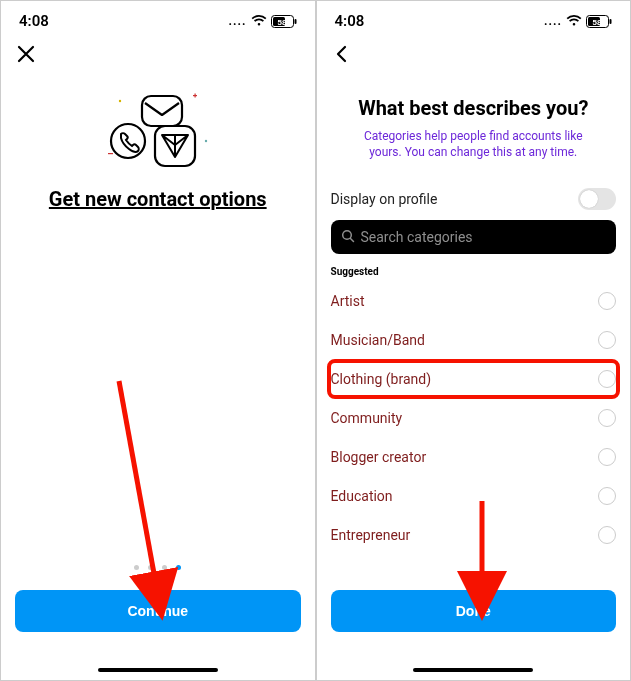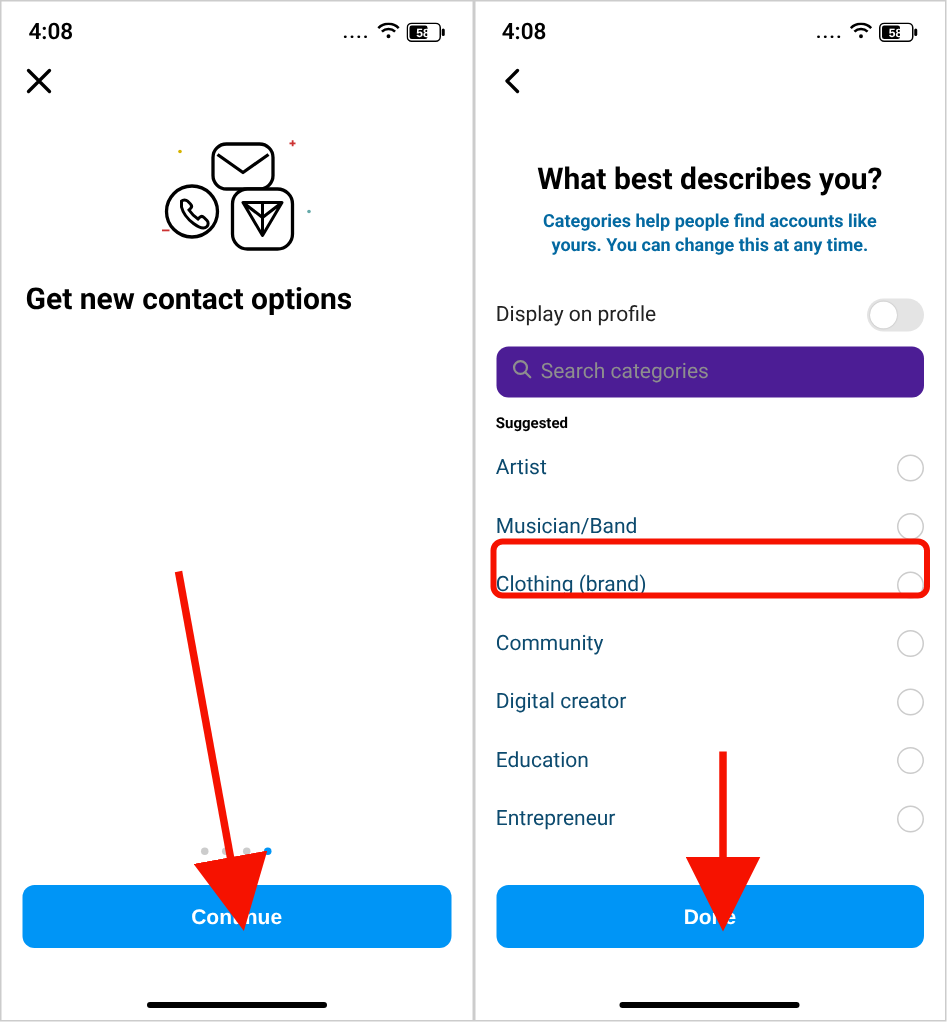--- a/index.html
+++ b/index.html
@@ -35,53 +35,53 @@
   .status-right { display: flex; align-items: center; gap: 4px; font-size: 12px; }
   .dots4 { letter-spacing: 1px; font-weight:700; }
   .wifi-icon svg, .battery-icon svg { display:block; }
 
   
   .nav { height: 34px; display:flex; align-items:center; padding: 0 12px; }
   .nav-icon { width:26px; height:26px; display:flex; align-items:center; justify-content:center; }
 
   
   .left-illus { margin: 20px auto 10px; width:120px; height:80px; position:relative; }
-  .left-title { font-size:20px; font-weight:700; text-align:left; margin: 6px 16px 6px; }
+  .left-title { font-size:20px; font-weight:700; text-align:center; margin: 6px 16px 6px; text-decoration: underline; }
   .left-sub { font-size:12.5px; color:#777; text-align:center; line-height:1.35; padding:0 22px; }
 
   .dots-indicator { position:absolute; bottom:110px; left:0; right:0; display:flex; justify-content:center; gap:9px; }
   .dot { width:5px; height:5px; border-radius:50%; background:#ccc; }
   .dot.active { background:#0095f6; }
 
   .primary-btn {
     position:absolute; left:14px; right:14px; bottom:48px;
     background:#0095f6; color:#fff; border:none; border-radius:8px;
     height:42px; font-size:14px; font-weight:600;
   }
   .home-indicator {
     position:absolute; bottom:8px; left:50%; transform:translateX(-50%);
     width:120px; height:4.5px; background:#000; border-radius:3px;
   }
 
   
-  .right-title { font-size:20px; font-weight:700; text-align:center; margin:36px 20px 8px; }
-  .right-sub { font-size:12px; color:#0369a1; text-align:center; line-height:1.35; padding:0 30px;font-weight:bold; }
+  .right-title { font-size:20px; font-weight:700; text-align:center; margin:25px 20px 8px; }
+  .right-sub { font-size:12px; color:#6d28d9; text-align:center; line-height:1.35; padding:0 30px; }
 
   .disp-row { display:flex; align-items:center; justify-content:space-between; padding:0 14px; margin-top:28px; font-size:14px; color:#222; }
   .toggle { width:38px; height:22px; border-radius:11px; background:#e4e4e4; position:relative; }
   .toggle::after { content:""; position:absolute; left:2px; top:2px; width:18px; height:18px; border-radius:50%; background:#fff; box-shadow:0 0 1px rgba(0,0,0,0.3); }
 
   .search-field {
-    margin:10px 14px 0; background:#4c1d95; border-radius:8px; height:34px;
+    margin:10px 14px 0; background:#000000; border-radius:8px; height:34px;
     display:flex; align-items:center; padding:0 10px; gap:6px; color:#8e8e8e; font-size:14px;
   }
   .section-h { font-size:10px; font-weight:700; padding:12px 14px 4px; }
 
   .cat-list { padding:0 0; }
-  .cat-row { display:flex; align-items:center; justify-content:space-between; padding:0 14px; height:39px; font-size:14px; color:#0c4a6e;text-align:right; }
+  .cat-row { display:flex; align-items:center; justify-content:space-between; padding:0 14px; height:39px; font-size:14px; color:#7f1d1d;text-align:right; }
   .radio { width:18px; height:18px; border:1.5px solid #ccc; border-radius:50%; position:relative; flex-shrink:0; }
   .radio.selected { border-color:#0095f6; }
   .radio.selected::after { content:""; position:absolute; left:3px; top:3px; width:8.5px; height:8.5px; border-radius:50%; background:#0095f6; }
 
   .highlight-box {
     position:absolute;
     border:4px solid #f61200;
     border-radius:8px;
     pointer-events:none;
   }
@@ -226,21 +226,21 @@
       </div>
       <div class="cat-row">
         <span>Clothing (brand)</span>
         <span class="radio"></span>
       </div>
       <div class="cat-row">
         <span>Community</span>
         <span class="radio"></span>
       </div>
       <div class="cat-row">
-        <span>Digital creator</span>
+        <span>Blogger creator</span>
         <span class="radio"></span>
       </div>
       <div class="cat-row">
         <span>Education</span>
         <span class="radio"></span>
       </div>
       <div class="cat-row">
         <span>Entrepreneur</span>
         <span class="radio"></span>
       </div>

